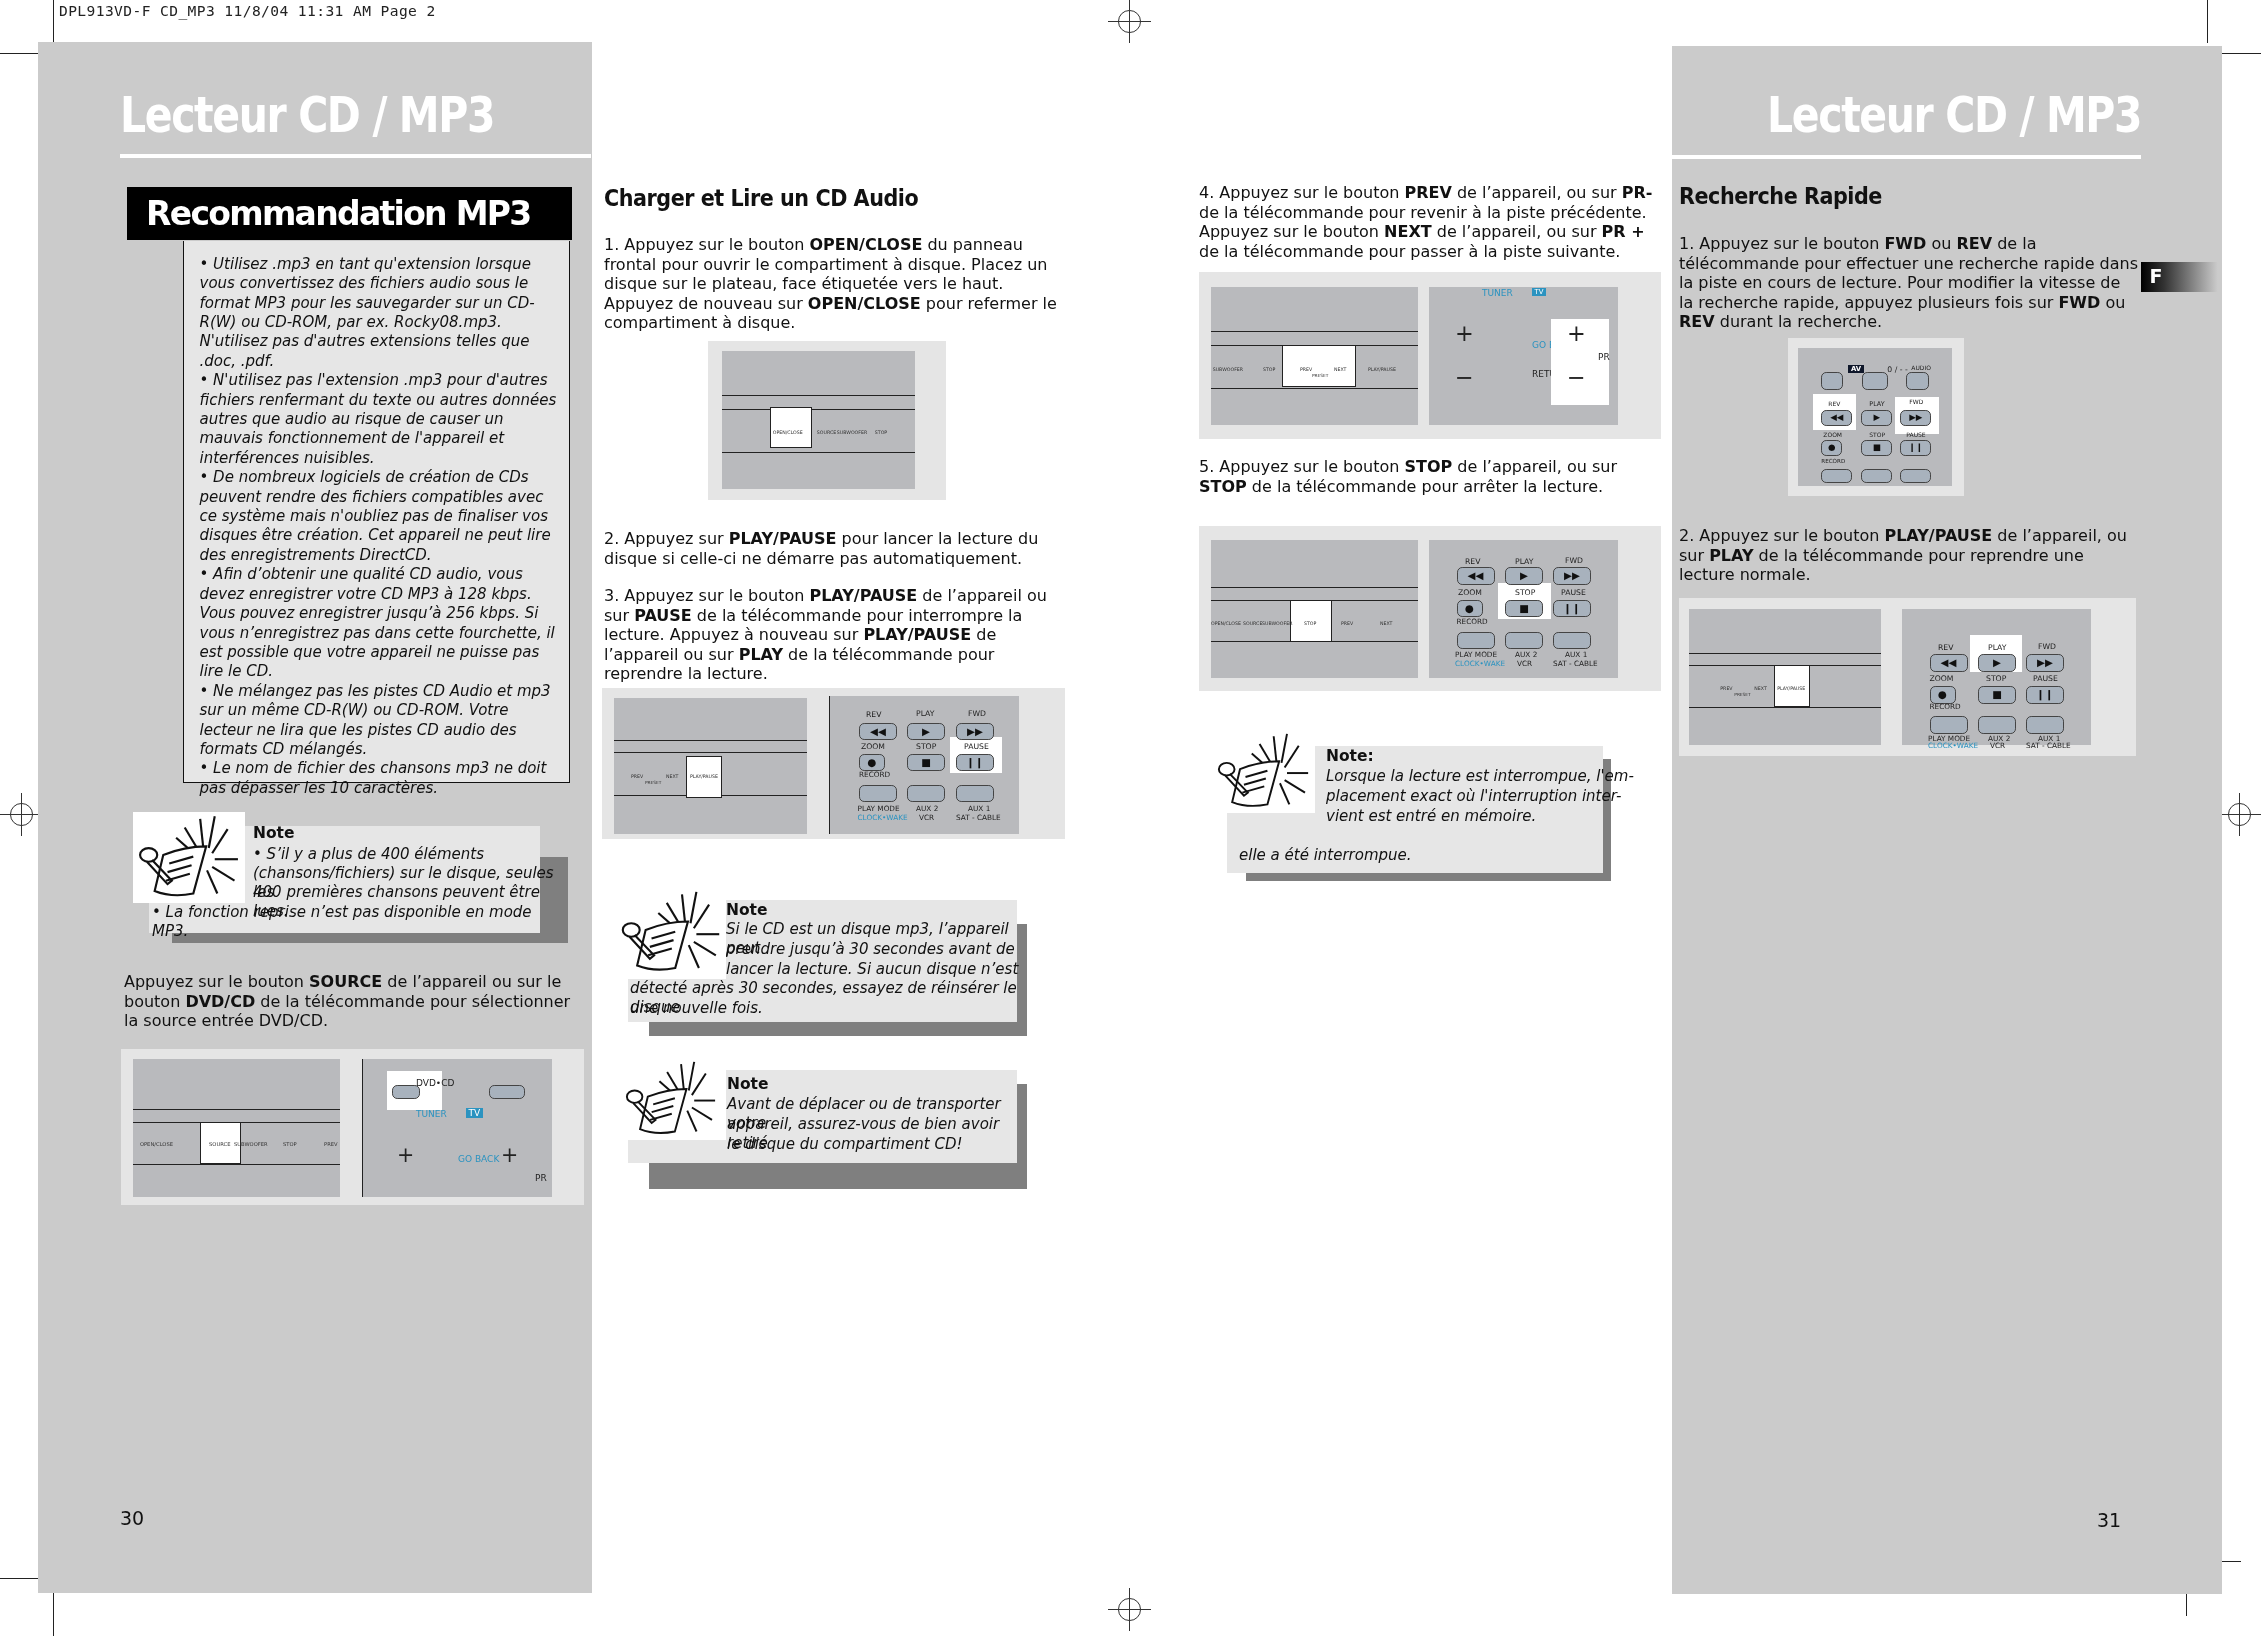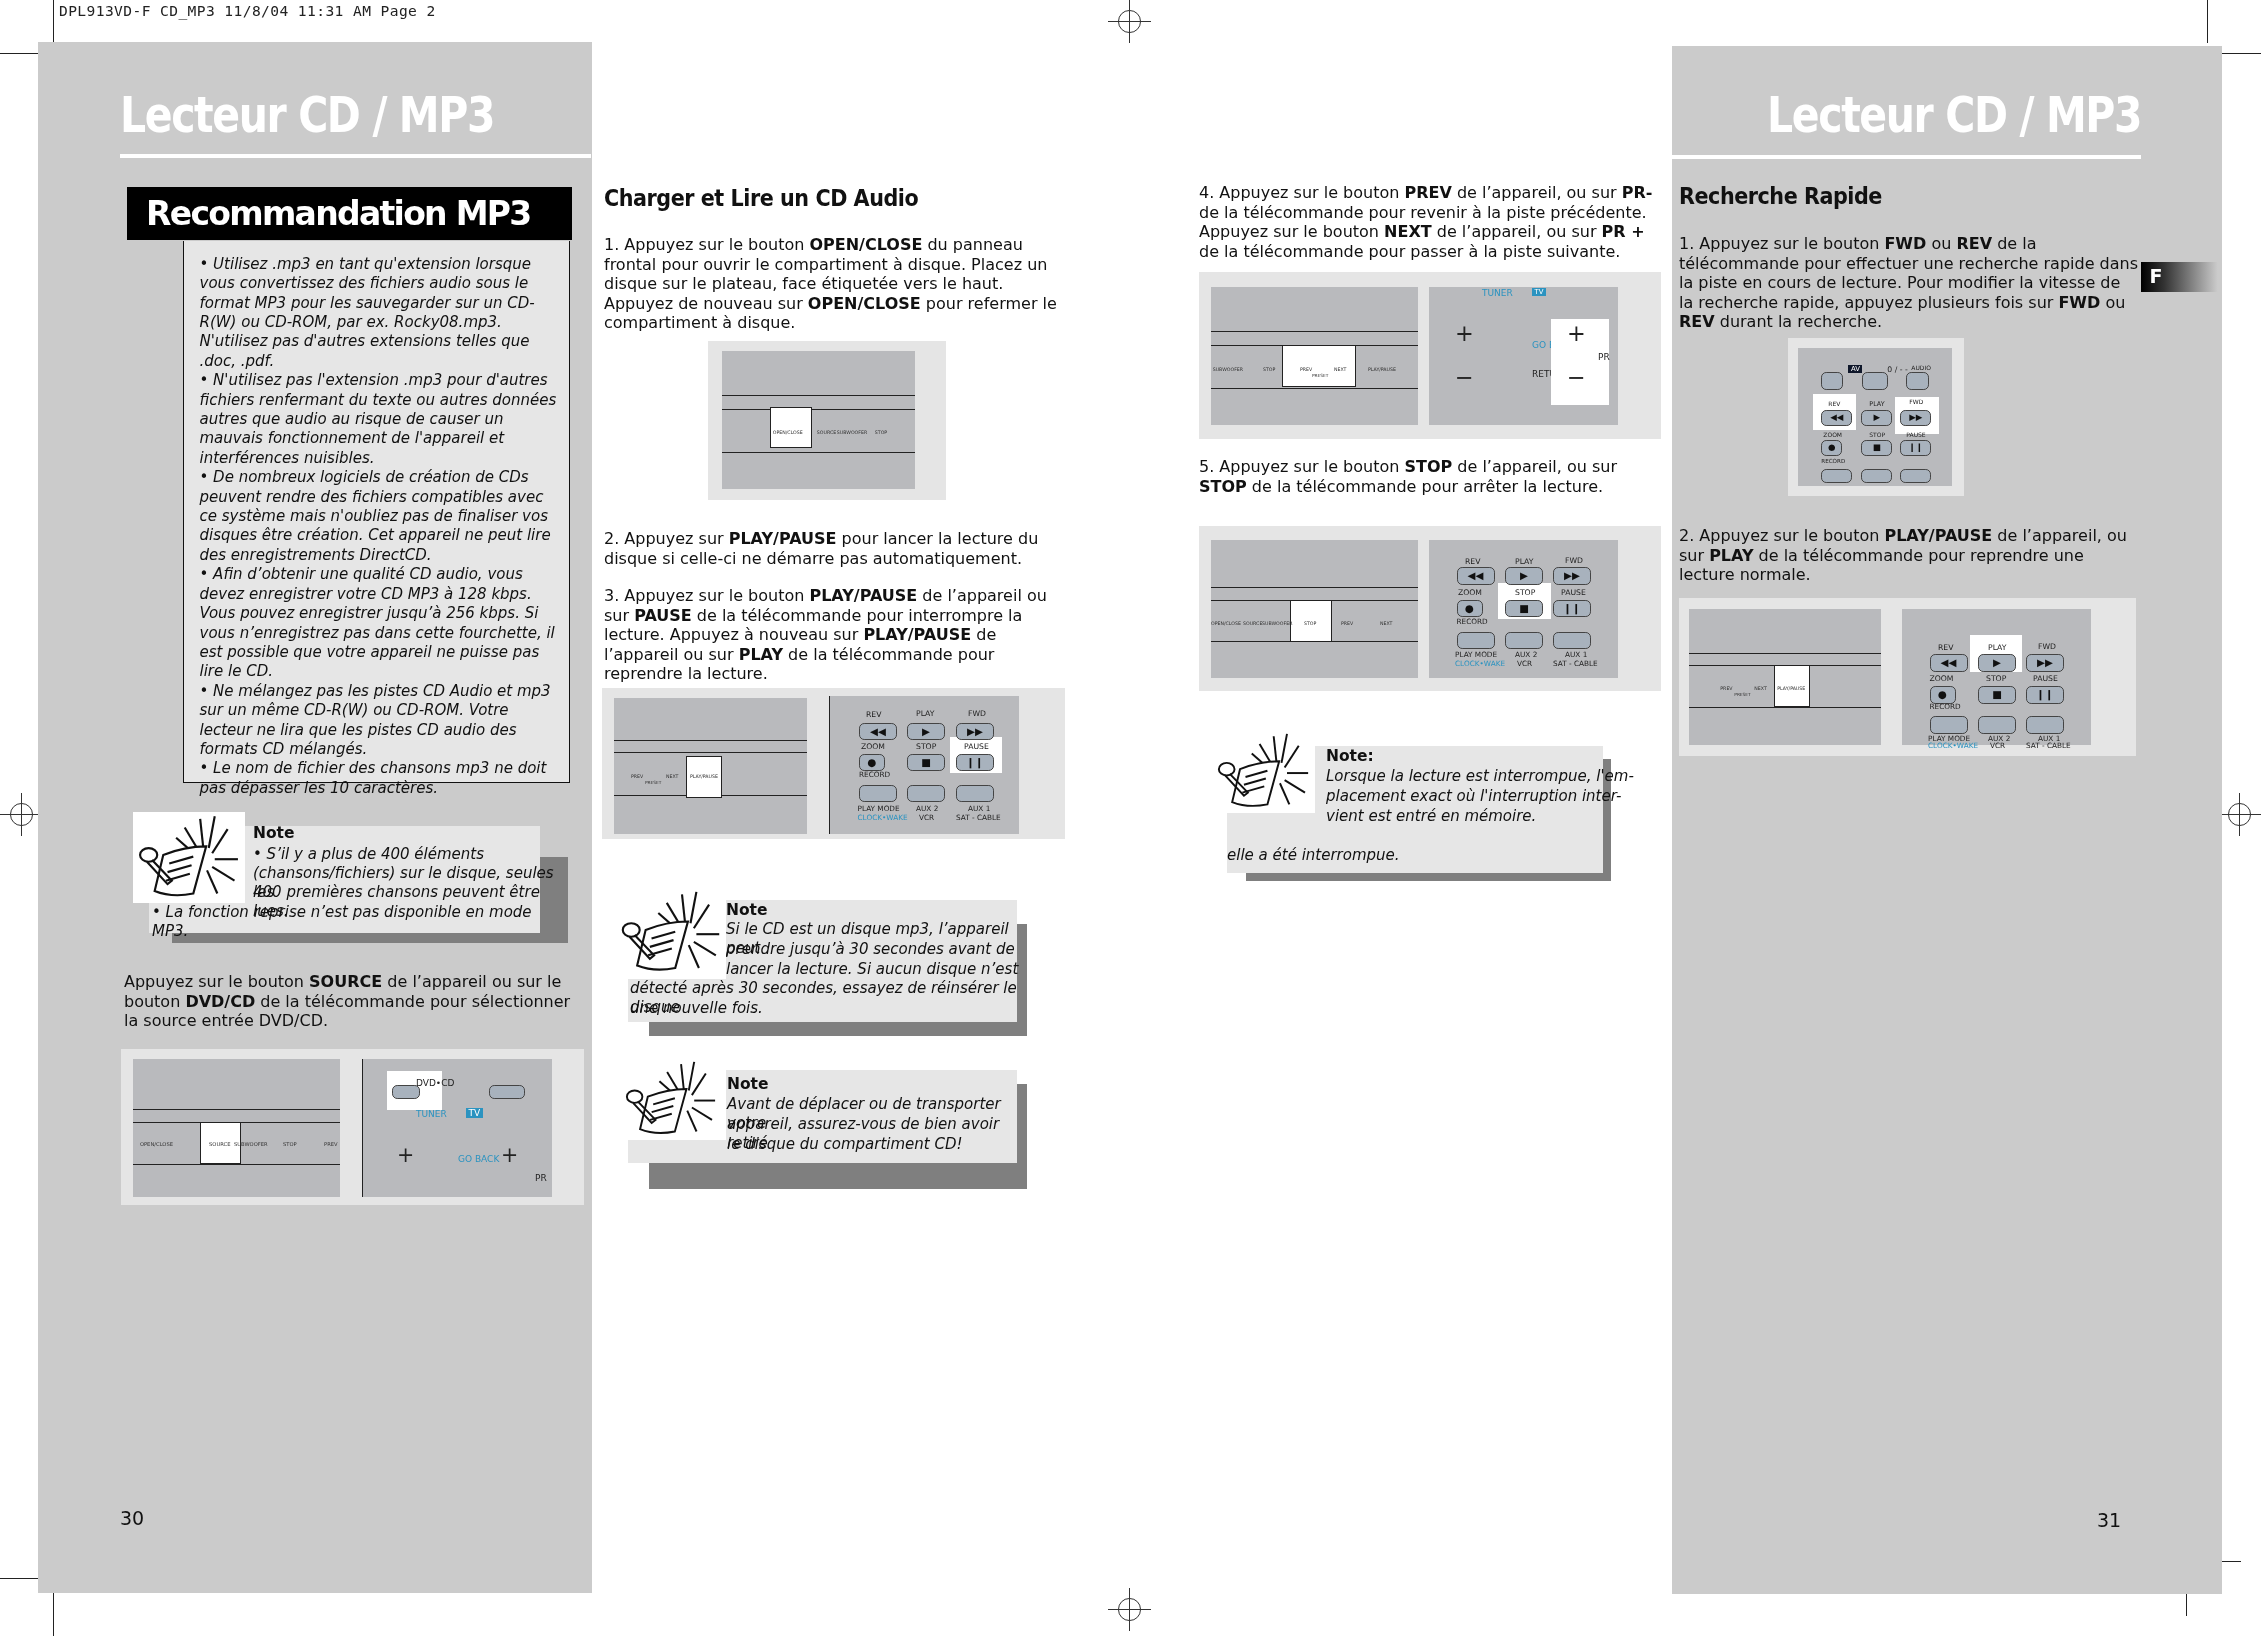--- a/index.html
+++ b/index.html
@@ -356,35 +356,35 @@
           <path d="M38 80 L66 72"></path>
           <ellipse cx="18" cy="50" rx="10" ry="8"></ellipse>
           <path d="M22 56 L45 80 L40 84 L16 58"></path>
         </g>
       </svg>
   </div>
   <div class="ntitle" style="left:127px;top:29px;">Note:</div>
   <div class="ntext" style="left:127px;top:49px;">Lorsque la lecture est interrompue, l'em-</div>
   <div class="ntext" style="left:127px;top:69px;">placement exact où l'interruption inter-</div>
   <div class="ntext" style="left:127px;top:89px;">vient est entré en mémoire.</div>
-  <div class="ntext" style="left:28px;top:128px;">elle a été interrompue.</div>
+  <div class="ntext" style="left:28px;top:128px;padding-left:12px;">elle a été interrompue.</div>
 </div>
 
 <div class="panel" style="left:1672px;top:46px;width:550px;height:1548px;"></div>
 <div class="title title-right" style="right:120px;">Lecteur CD / MP3</div>
 <div class="rule" style="left:1672px;top:155px;width:469px;"></div>
 <div class="tab-f">F</div>
 
 <div class="h2" style="left:1679px;top:183px;">Recherche Rapide</div>
 <div class="txt" style="left:1679px;top:234px;width:460px;">
   <span>1. Appuyez sur le bouton </span><b>FWD</b><span> ou </span><b>REV</b><span> de la télécommande pour effectuer une recherche rapide dans la piste en cours de lecture. Pour modifier la vitesse de la recherche rapide, appuyez plusieurs fois sur </span><b>FWD</b><span> ou </span><b>REV</b><span> durant la recherche.</span>
 </div>
 <div class="fig" style="left:1788px;top:338px;width:176px;height:158px;">
   <div class="remote" style="left:10.3px;top:10.3px;width:154px;height:138px;">
-    <span class="rlbl" style="left:50px;top:16.3px;background:#0f172a;color:#fff;padding:0 2.6px;font-size:6.9px;">AV</span>
+    <span class="rlbl" style="left:50px;top:16.3px;background:#0f172a;color:#fff;padding:0 2.6px;font-size:6.9px;font-weight:bold;">AV</span>
     <span class="rlbl" style="left:89px;top:17px;font-size:7.7px;">0 / - -</span>
     <span class="rlbl" style="left:113px;top:15.5px;font-size:6px;">AUDIO</span>
     <div class="rbtn" style="left:22.4px;top:24px;width:20.6px;height:15.5px;"></div>
     <div class="rbtn" style="left:64px;top:24px;width:24px;height:15.5px;"></div>
     <div class="rbtn" style="left:108px;top:24px;width:20.6px;height:15.5px;"></div>
     <div class="hl-soft" style="left:14.6px;top:46px;width:43px;height:36px;"></div>
     <div class="hl-soft" style="left:97px;top:49px;width:44px;height:37px;"></div>
     <span class="rlbl" style="left:30px;top:52px;font-size:6px;">REV</span>
     <span class="rlbl" style="left:71px;top:52px;font-size:6.4px;">PLAY</span>
     <span class="rlbl" style="left:111px;top:50px;font-size:6px;">FWD</span>

